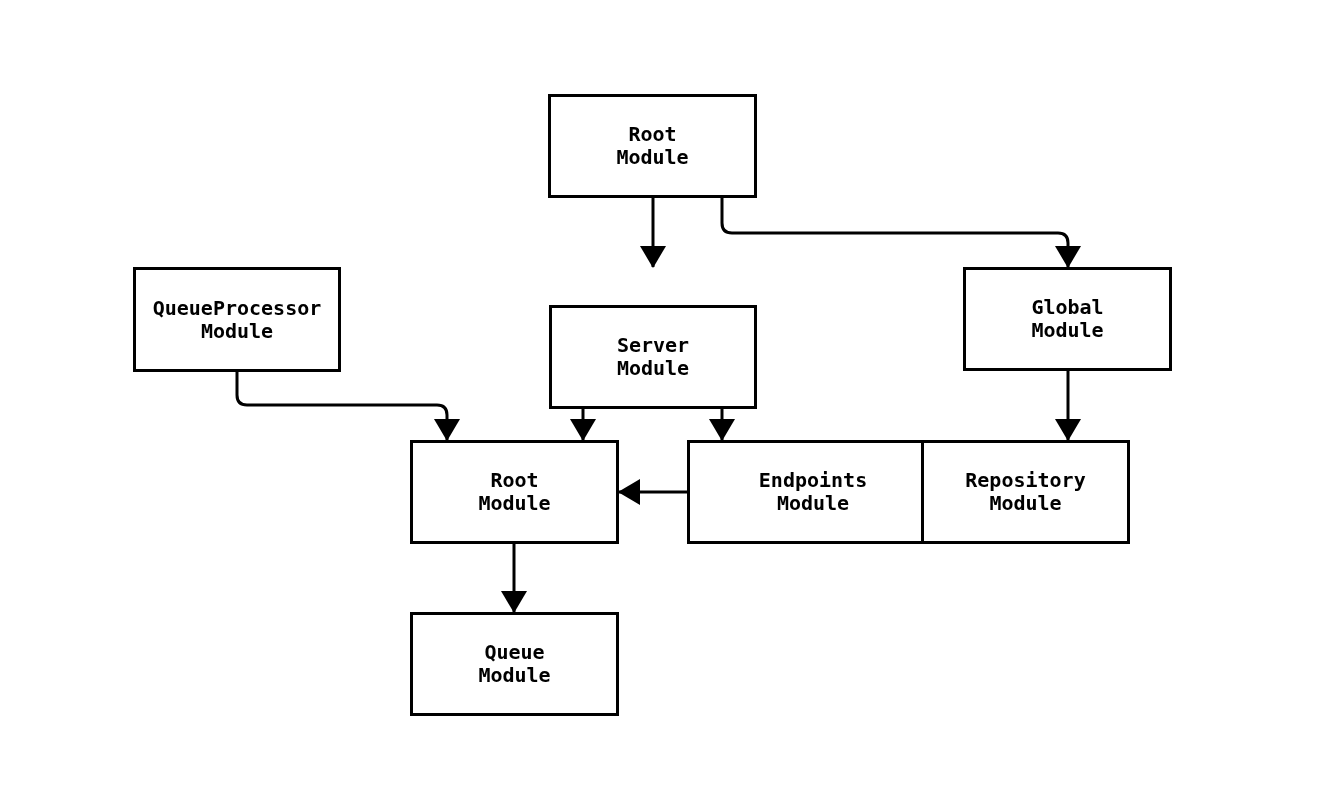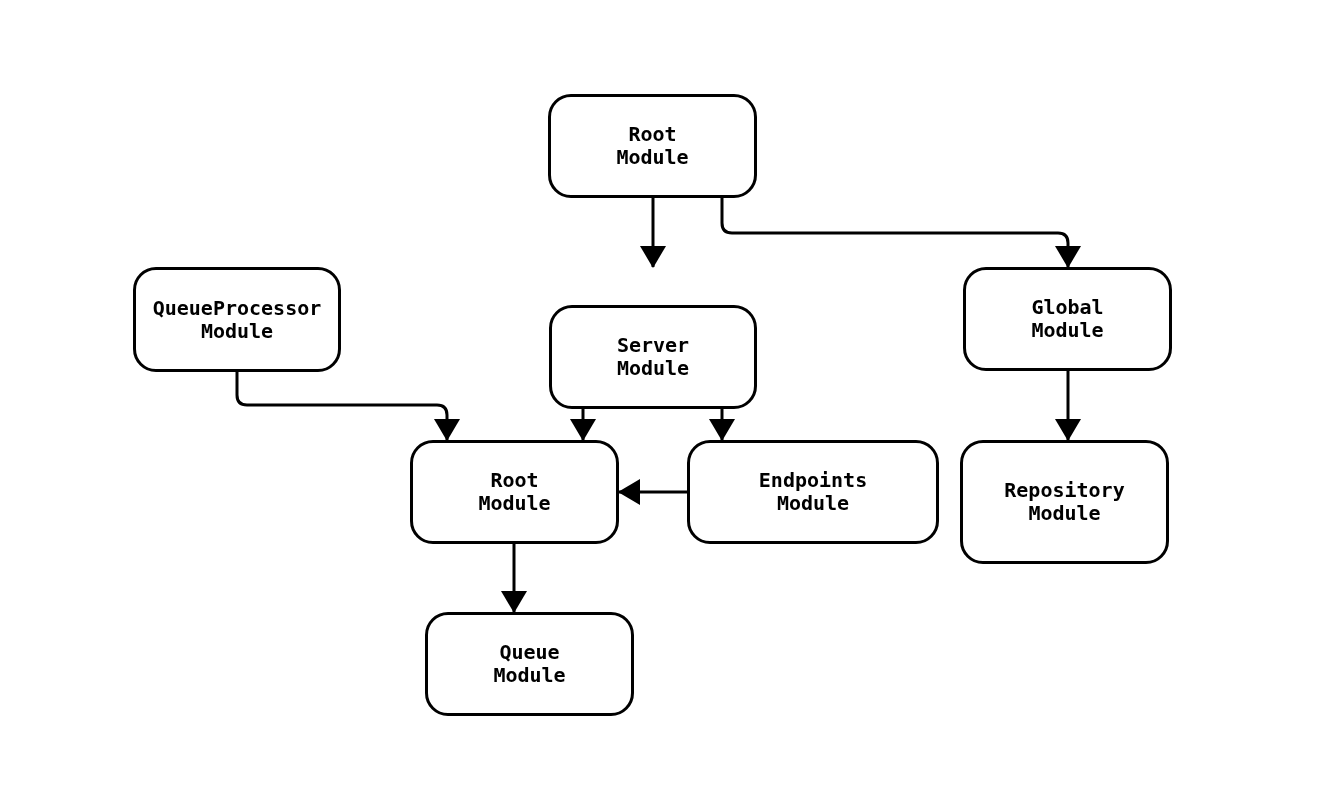--- a/index.html
+++ b/index.html
@@ -24,21 +24,21 @@
   }
   #edge-layer path.edge {
     fill: none;
     stroke: #000000;
     stroke-width: 3;
   }
   .node {
     position: absolute;
     box-sizing: border-box;
     border: 3px solid #000000;
-    border-radius: 23px;
+    border-radius: 0;
     background: #ffffff;
     display: flex;
     flex-direction: column;
     align-items: center;
     justify-content: center;
     text-align: center;
     font-weight: bold;
     font-size: 20px;
     line-height: 23px;
     color: #000000;
@@ -88,22 +88,22 @@
         <span class="node-label-line">Module</span>
       </div>
       <div class="node" style="left: 410px; top: 440px; width: 209px; height: 104px;">
         <span class="node-label-line">Root</span>
         <span class="node-label-line">Module</span>
       </div>
       <div class="node" style="left: 687px; top: 440px; width: 252px; height: 104px;">
         <span class="node-label-line">Endpoints</span>
         <span class="node-label-line">Module</span>
       </div>
-      <div class="node" style="left: 960px; top: 440px; width: 209px; height: 124px;">
+      <div class="node" style="left: 921px; top: 440px; width: 209px; height: 104px;">
         <span class="node-label-line">Repository</span>
         <span class="node-label-line">Module</span>
       </div>
-      <div class="node" style="left: 410px; top: 612px; width: 209px; height: 104px; margin-left: 15px;">
+      <div class="node" style="left: 410px; top: 612px; width: 209px; height: 104px;">
         <span class="node-label-line">Queue</span>
         <span class="node-label-line">Module</span>
       </div>
     </div>
 </div>
 
 </body></html>

